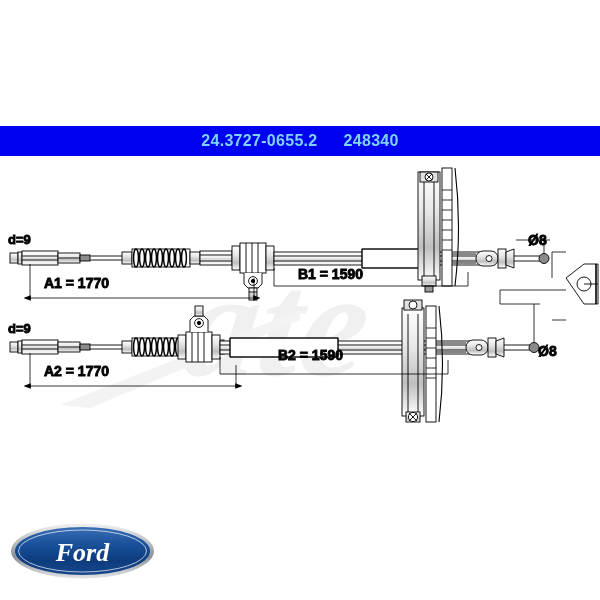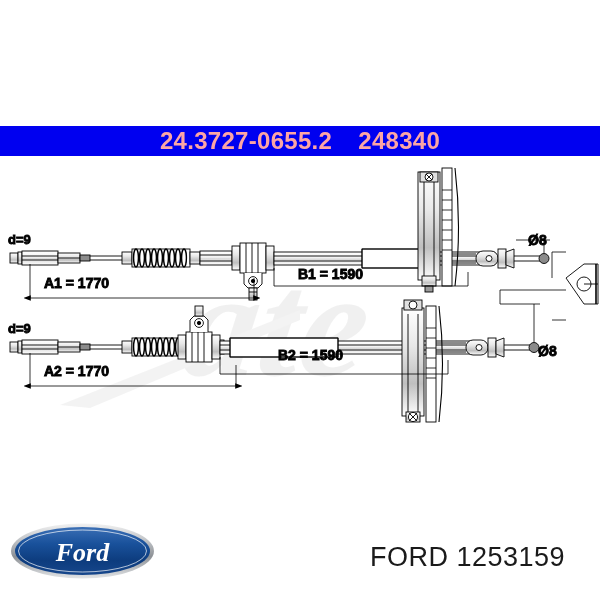--- a/index.html
+++ b/index.html
@@ -27,22 +27,22 @@
     top: 126px;
     width: 600px;
     height: 30px;
     background: #0000f0;
     display: flex;
     align-items: center;
     justify-content: center;
     gap: 26px;
   }
   #header-bar span {
-    color: #fca5a5;
-    font-size: 24px;
+    color: #7dd3fc;
+    font-size: 16px;
     font-weight: bold;
     font-family: "Liberation Sans", sans-serif;
     letter-spacing: 0.3px;
     white-space: nowrap;
   }
   
   #drawing-area {
     position: absolute;
     left: 0;
     top: 160px;
@@ -399,16 +399,15 @@
           <stop offset="70%" stop-color="#0d3c7e"></stop>
           <stop offset="100%" stop-color="#17478c"></stop>
         </linearGradient>
       </defs>
       <ellipse cx="145" cy="58" rx="143" ry="55" fill="url(#rim)"></ellipse>
       <ellipse cx="145" cy="58" rx="135" ry="48" fill="url(#ovalBlue)"></ellipse>
       <ellipse cx="145" cy="58" rx="128" ry="42" fill="none" stroke="#ffffff" stroke-width="1.6" opacity="0.85"></ellipse>
       <text x="145" y="78" text-anchor="middle" font-family="Liberation Serif, serif" font-size="52" font-style="italic" font-weight="bold" fill="#ffffff">Ford</text>
     </svg>
 
-    <div id="ford-part-text">FORD 1253159</div>
   </div>
 
 </div>
 
 </body></html>

